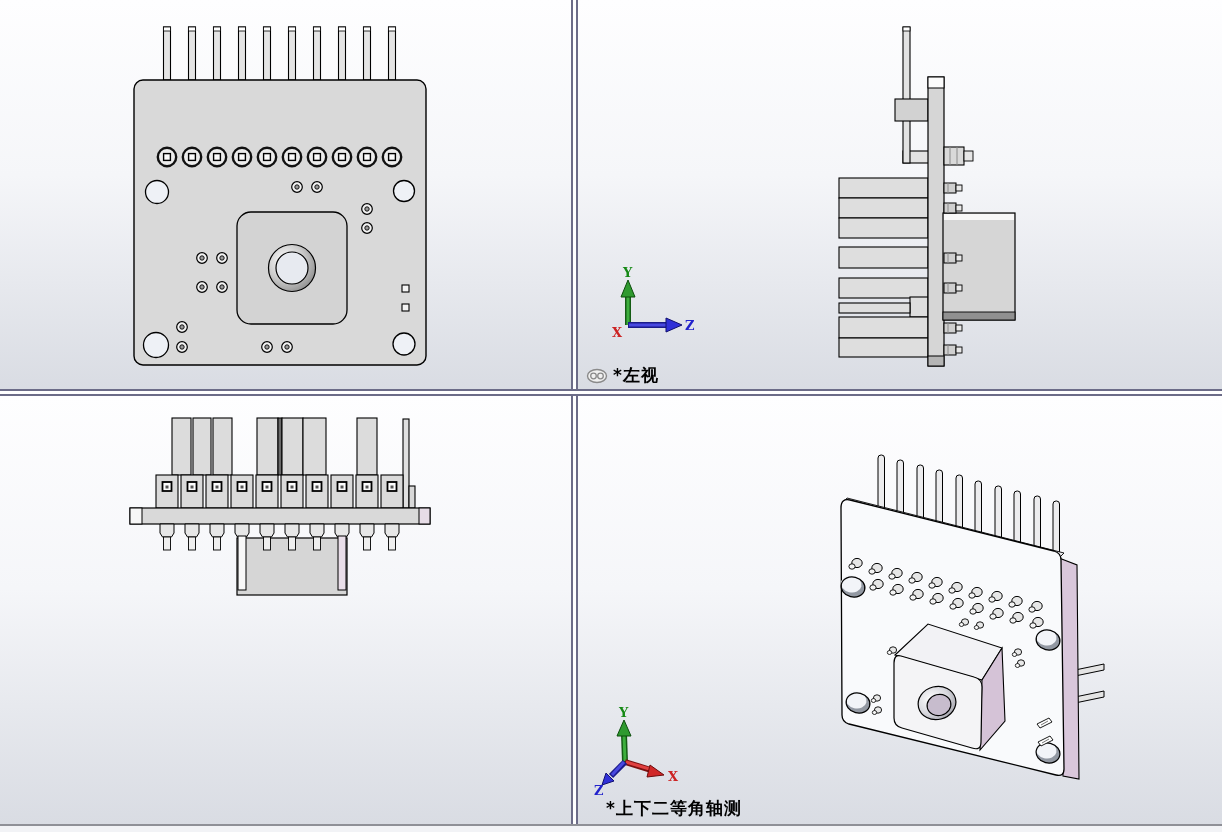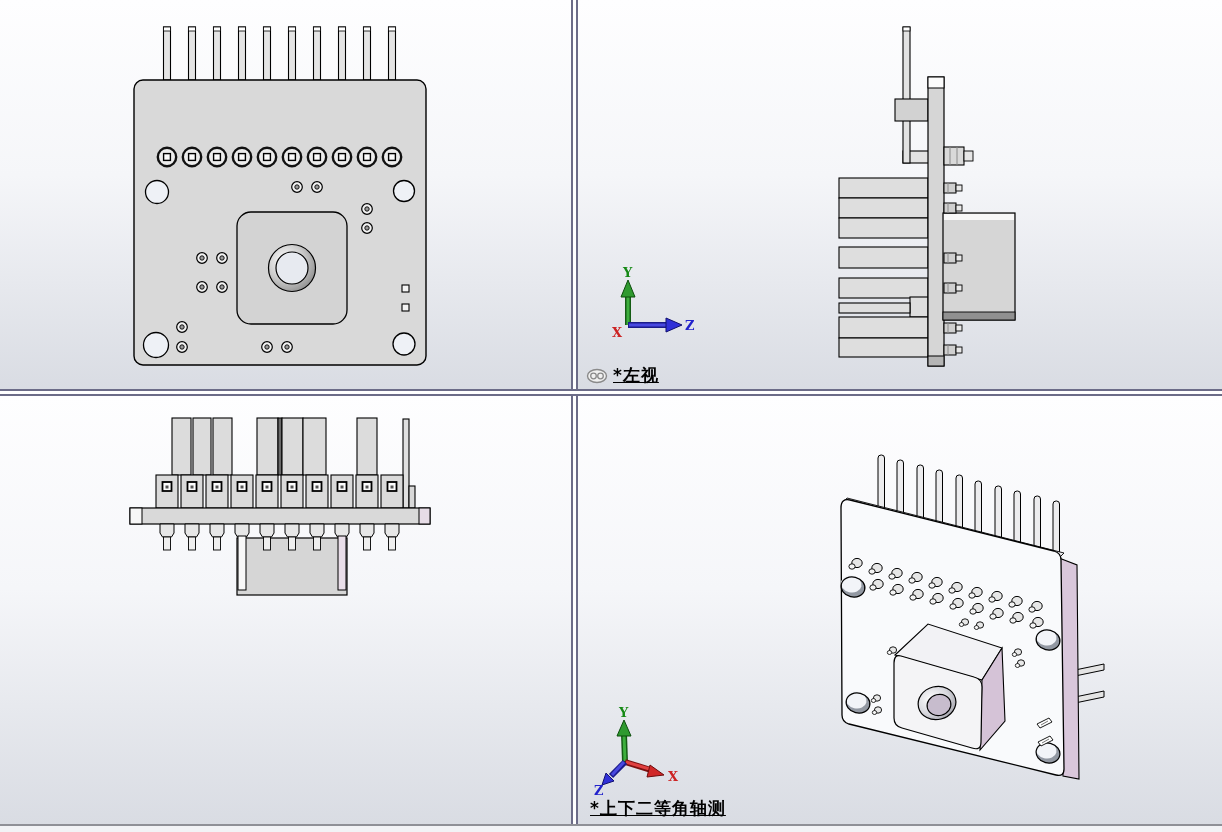--- a/index.html
+++ b/index.html
@@ -10,24 +10,24 @@
   .vp-tl{left:0;top:0;width:571px;height:389px;}
   .vp-tr{left:578px;top:0;width:644px;height:389px;}
   .vp-bl{left:0;top:396px;width:571px;height:428px;}
   .vp-br{left:578px;top:396px;width:644px;height:428px;}
   .divider-v{position:absolute;left:571px;top:0;width:7px;height:826px;box-sizing:border-box;
              background:#ffffff;border-left:2px solid #6c6c88;border-right:2px solid #6c6c88;cursor:col-resize;}
   .divider-h{position:absolute;left:0;top:389px;width:1222px;height:7px;box-sizing:border-box;
              background:#ffffff;border-top:2px solid #6c6c88;border-bottom:2px solid #6c6c88;cursor:row-resize;}
   .bottom-strip{position:absolute;left:0;top:824px;width:1222px;height:8px;box-sizing:border-box;
                 border-top:2px solid #8f9097;background:#f2f3f6;}
-  .view-label{position:absolute;display:flex;align-items:center;gap:5px;pointer-events:none;text-decoration:underline;}
+  .view-label{position:absolute;display:flex;align-items:center;gap:5px;pointer-events:none;}
   .view-label span{font:600 17px "DejaVu Sans",sans-serif;color:#000;letter-spacing:1px;}
   .vl-tr{left:8px;bottom:2px;}
-  .vl-br{left:12px;bottom:4px;}
+  .vl-br{left:28px;bottom:4px;}
   svg{display:block;}
   .axis-label{font:bold 13px "DejaVu Serif",serif;}
   svg text{user-select:none;}
 </style>
 </head>
 <body>
 
 <div class="canvas">
 
   <div class="vp vp-tl">

